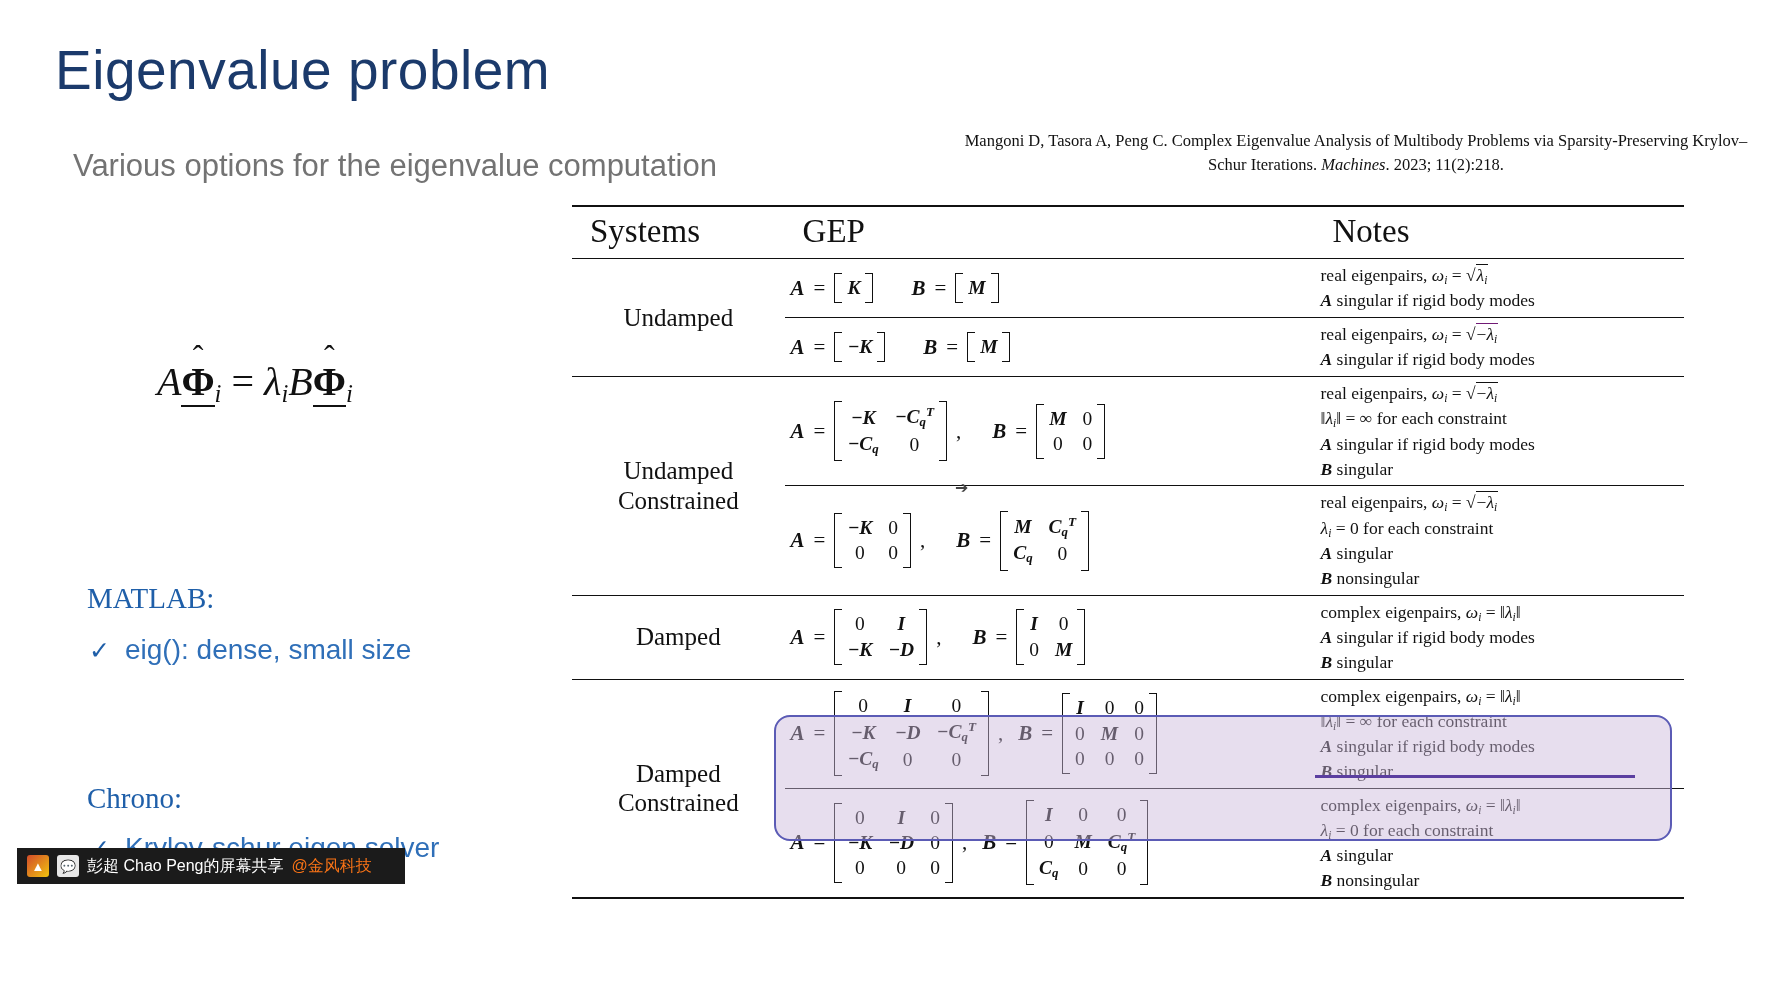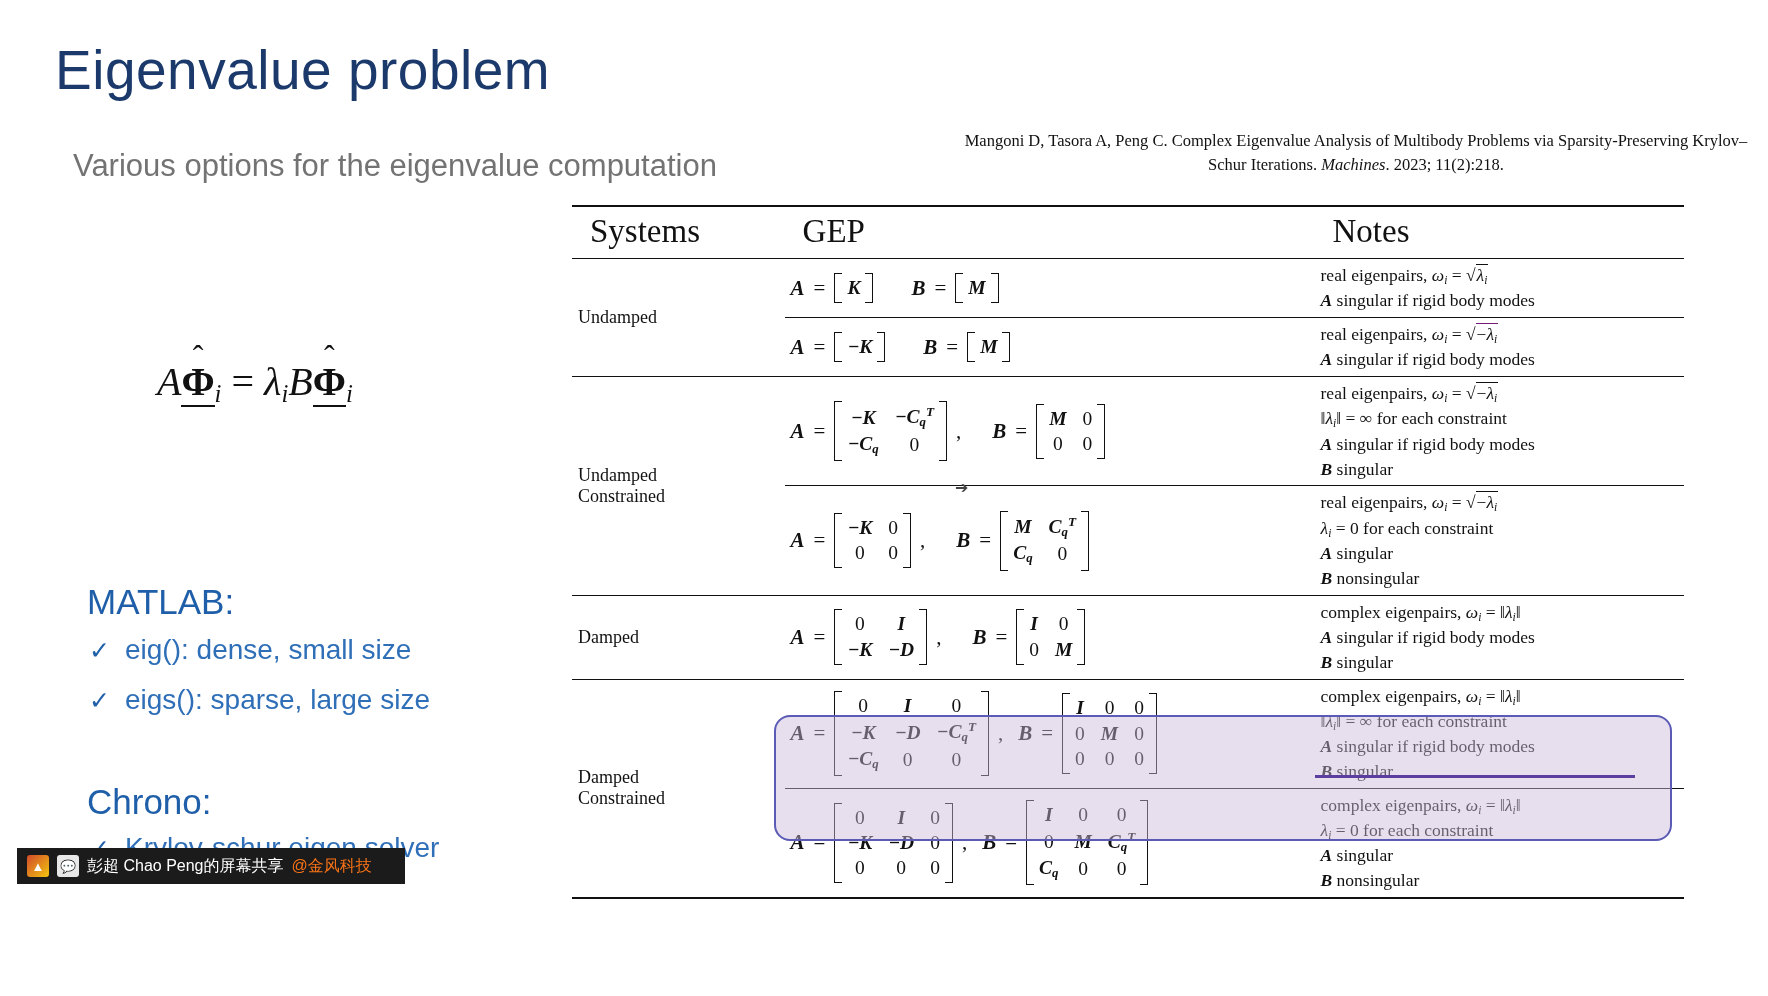--- a/index.html
+++ b/index.html
@@ -77,22 +77,22 @@
     font-weight: normal;
   }
   .bhat .und {
     border-bottom: 2px solid #111;
     padding-bottom: 1px;
   }
   .sub { font-size: 0.62em; vertical-align: -0.28em; font-style: italic; }
 
   .list-head {
     position: absolute;
-    font-family: Liberation Sans, sans-serif;
-    font-size: 35px;
+    font-family: Liberation Serif, serif;
+    font-size: 29px;
     color: #1f5fa9;
     white-space: nowrap;
   }
   .bullet-row {
     position: absolute;
     font-family: "Liberation Sans", sans-serif;
     font-size: 28px;
     color: #2f6fb8;
     white-space: nowrap;
   }
@@ -125,23 +125,24 @@
   .hdr-row td {
     font-size: 33px;
     padding: 6px 12px 8px 18px;
   }
   .toprule { border-top: 2.2px solid #111; }
   .botrule { border-bottom: 2.2px solid #111; }
   .midrule { border-bottom: 1.1px solid #111; }
   .vline-l { border-left: 1.1px solid #111; }
 
   .sys-cell {
-    font-size: 18px;
+    font-size: 25px;
     padding-left: 18px;
     line-height: 1.18;
+    text-align: center;
   }
   .gep-cell {
     font-size: 20px;
     padding-left: 22px;
   }
   .notes-cell {
     font-size: 17.5px;
     line-height: 1.42;
     padding-left: 20px;
   }
@@ -268,23 +269,20 @@
   <div class="eq-main">
     <i>A</i><span class="bhat"><span class="hat">ˆ</span><span class="und">Φ</span></span><span class="sub">i</span>
     <span>=</span>
     <i>λ</i><span class="sub">i</span><i>B</i><span class="bhat"><span class="hat">ˆ</span><span class="und">Φ</span></span><span class="sub">i</span>
   </div>
 
   <div class="list-head" style="left:70px; top:582px;">MATLAB:</div>
   <div class="bullet-row" style="left:72px; top:634px;">
     <span class="check">✓</span><span>eig(): dense, small size</span>
   </div>
-  <div class="bullet-row" style="left:72px; top:684px;">
-    <span class="check">✓</span><span>eigs(): sparse, large size</span>
-  </div>
 
   <div class="list-head" style="left:70px; top:782px;">Chrono:</div>
   <div class="bullet-row" style="left:72px; top:832px;">
     <span class="check">✓</span><span>Krylov-schur eigen solver</span>
   </div>
 
   <table class="tbl">
     <tbody>
         <tr class="hdr-row toprule midrule">
       <td class="col-sys">Systems</td>

